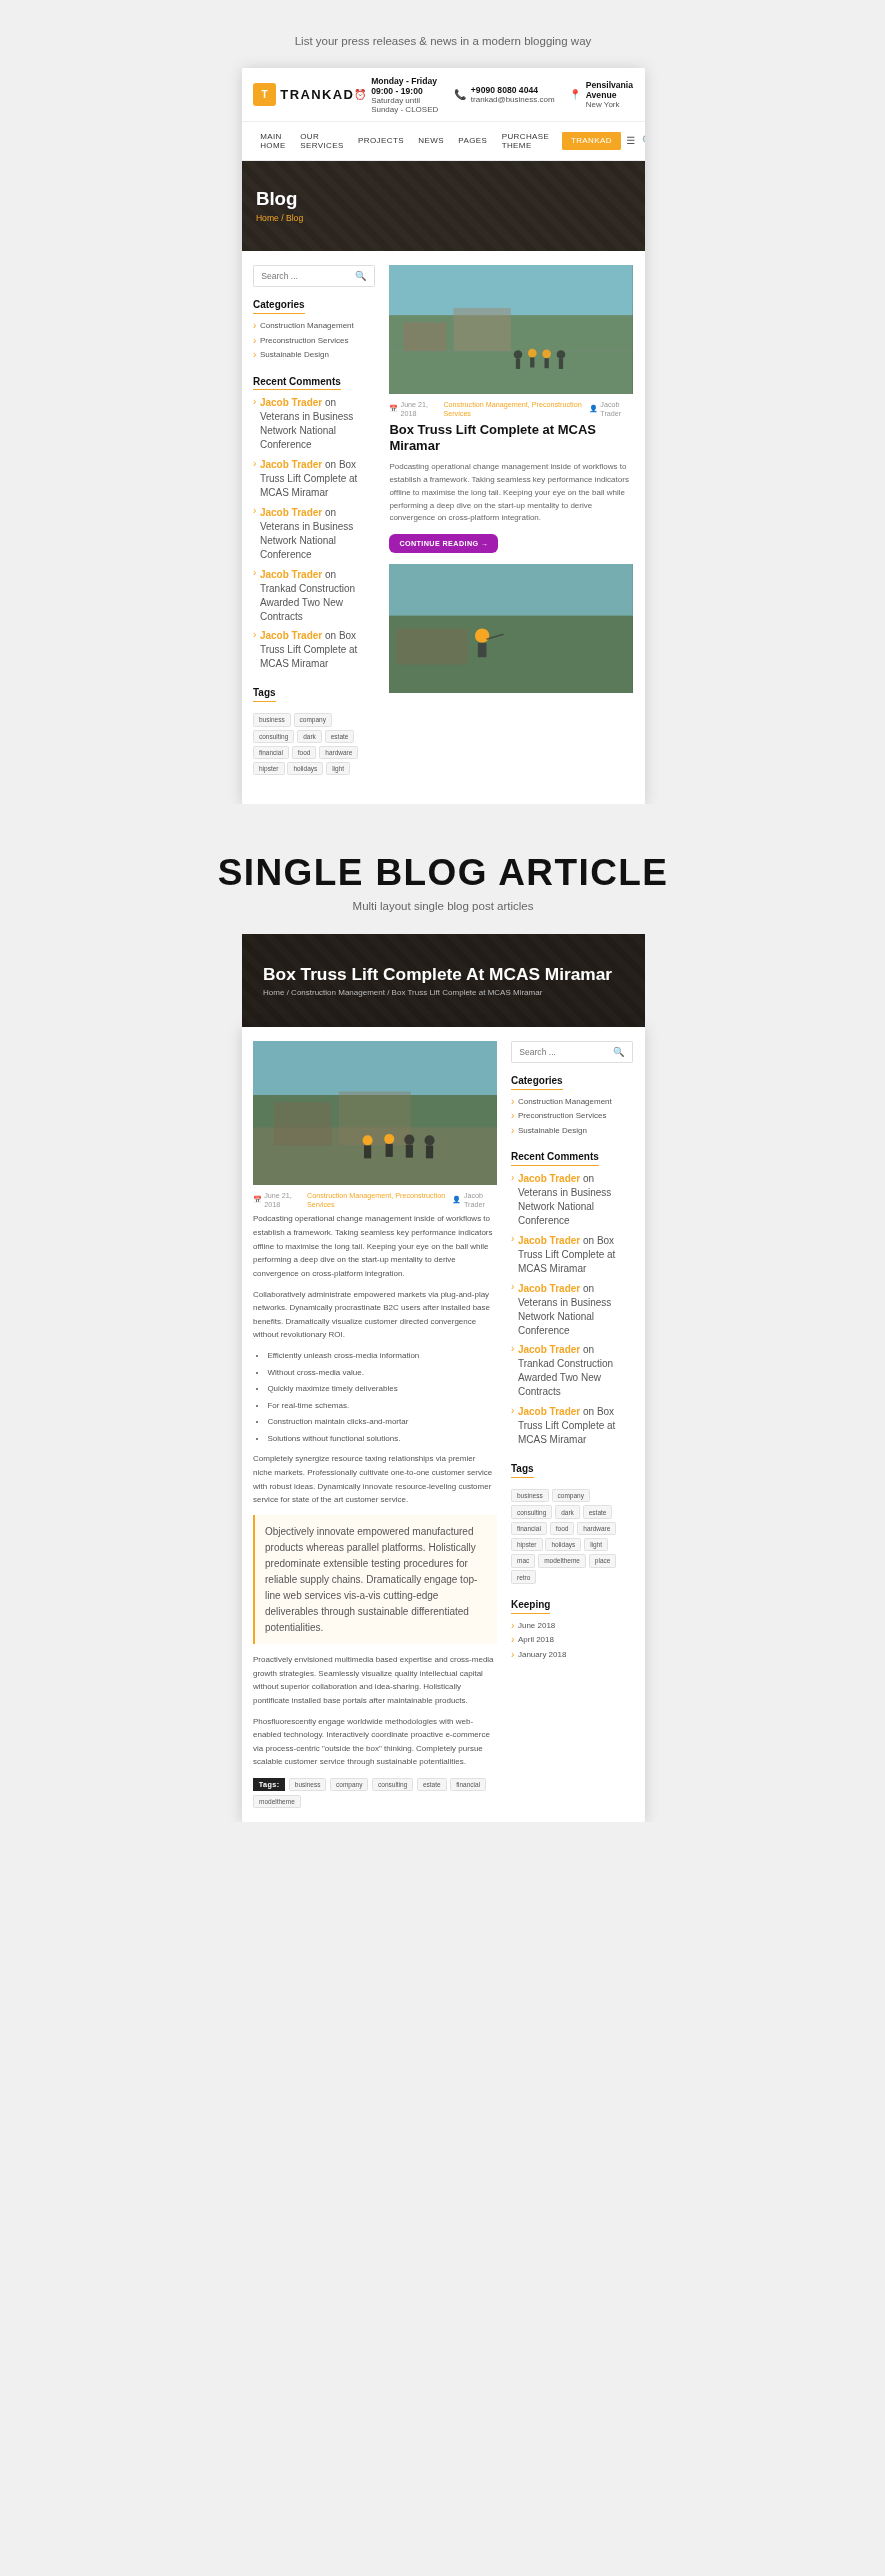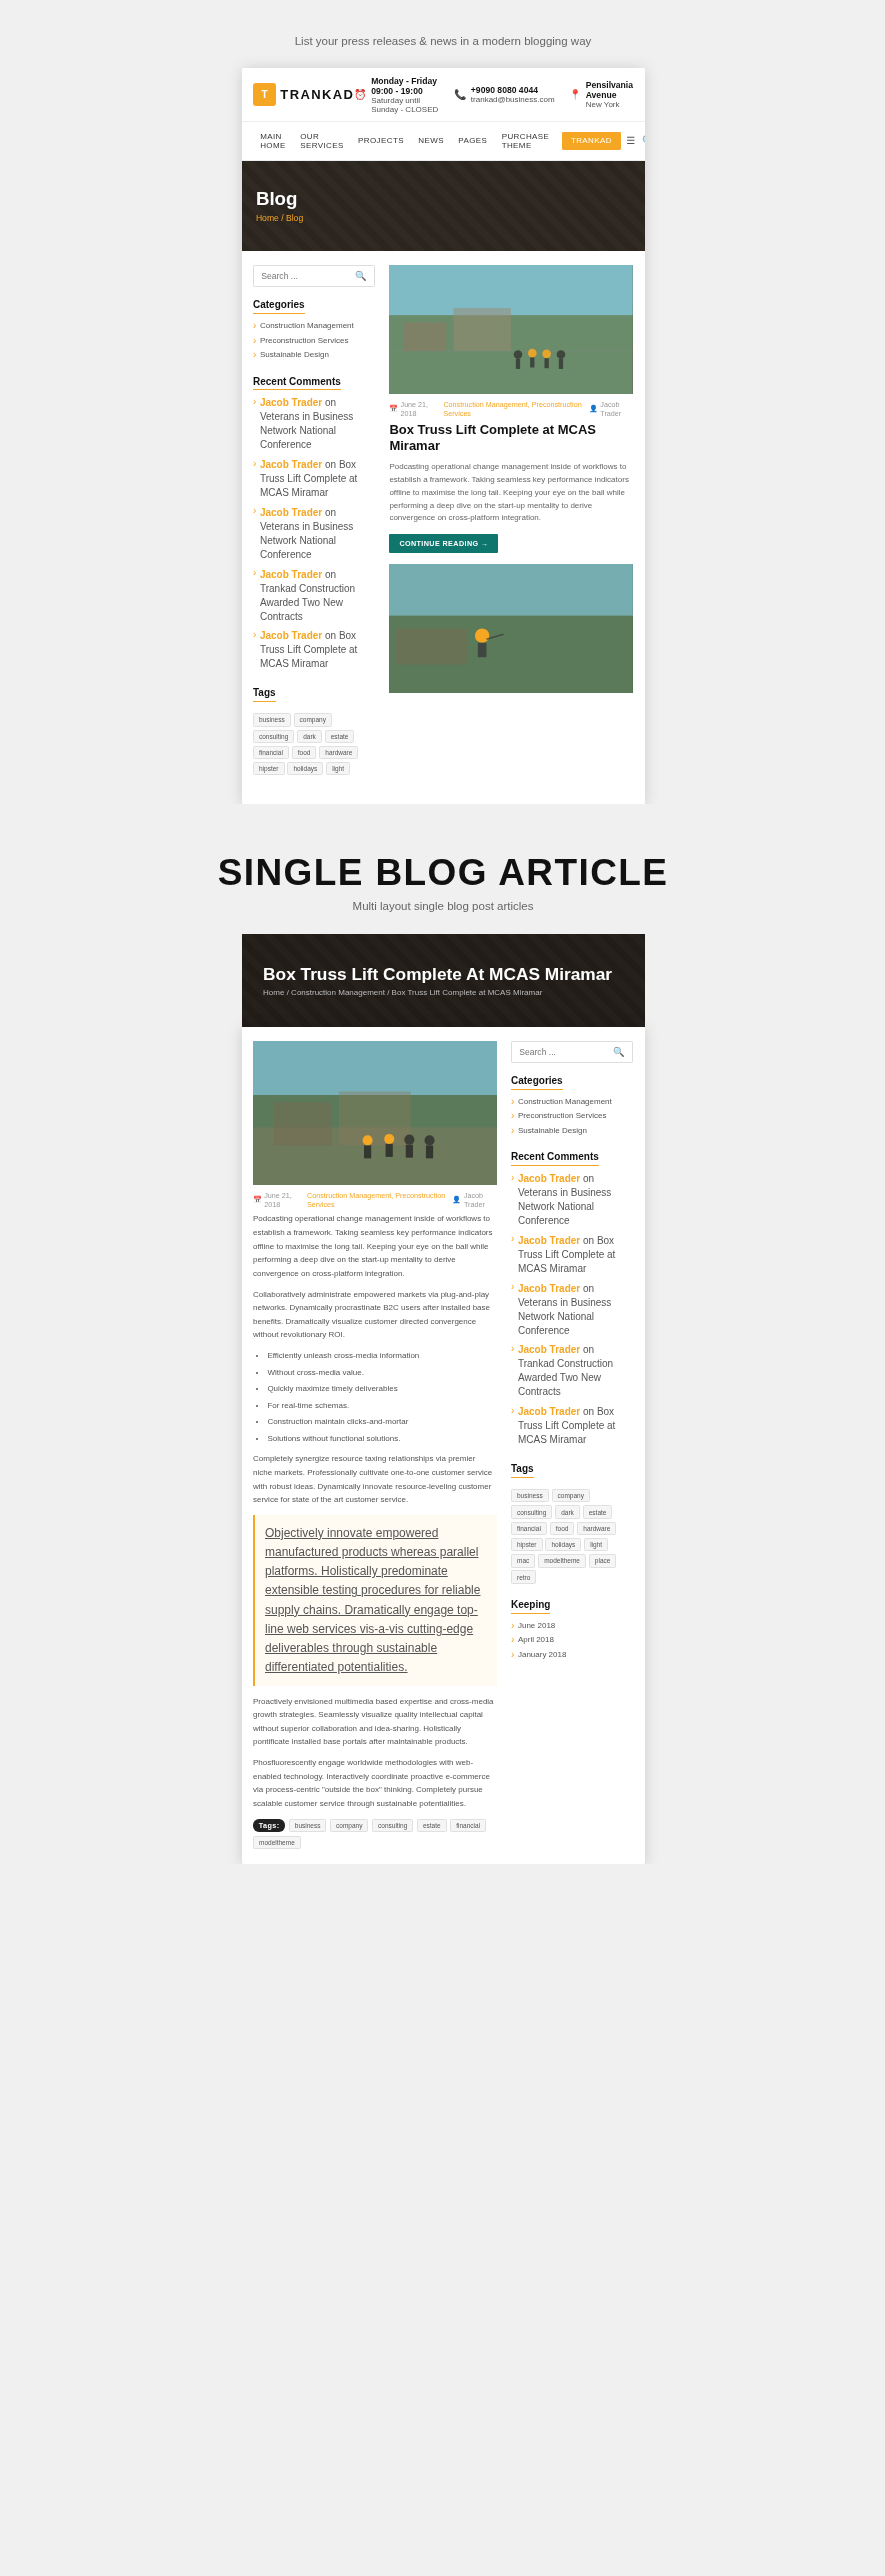--- a/index.html
+++ b/index.html
@@ -264,26 +264,26 @@
     }
     .post-excerpt {
       font-size: 8px;
       color: #666;
       line-height: 1.6;
       margin-bottom: 8.6px;
     }
 
     .continue-btn {
       display: inline-block;
-      background: #0f766e;
+      background: #a21caf;
       color: #fff;
       font-size: 7.2px;
       font-weight: 700;
       padding: 5px 10px;
-      border-radius: 1px;
+      border-radius: 6px;
       text-decoration: none;
       letter-spacing: 0.4px;
       text-transform: uppercase;
       cursor: pointer;
       margin-bottom: 11.5px;
     }
     .continue-btn::after { content: ' →'; }
 
     
     .section2-wrapper {
@@ -345,40 +345,39 @@
     }
     .article-body ul li {
       margin-bottom: 2.9px;
       color: #555;
     }
     .article-blockquote {
       border-left: 2.9px solid #f5a623;
       padding: 8.6px 10px;
       background: #fffbf2;
       margin: 8.6px 0;
-      font-size: 12px;
+      font-size: 10px;
       color: #555;
       line-height: 1.6;
-      text-decoration: underline;
     }
 
     .article-tags-row {
       display: flex;
       align-items: center;
       gap: 3.6px;
       flex-wrap: wrap;
       margin-top: 8.6px;
     }
     .article-tags-row .tags-label {
       background: #222;
       color: #fff;
       font-size: 7.2px;
       font-weight: 700;
       padding: 2.2px 5.8px;
-      border-radius: 6px;
+      border-radius: 0;
       letter-spacing: 0.4px;
     }
 
     
     .archives-link {
       display: flex;
       align-items: center;
       gap: 3.6px;
       font-size: 8px;
       color: #555;

